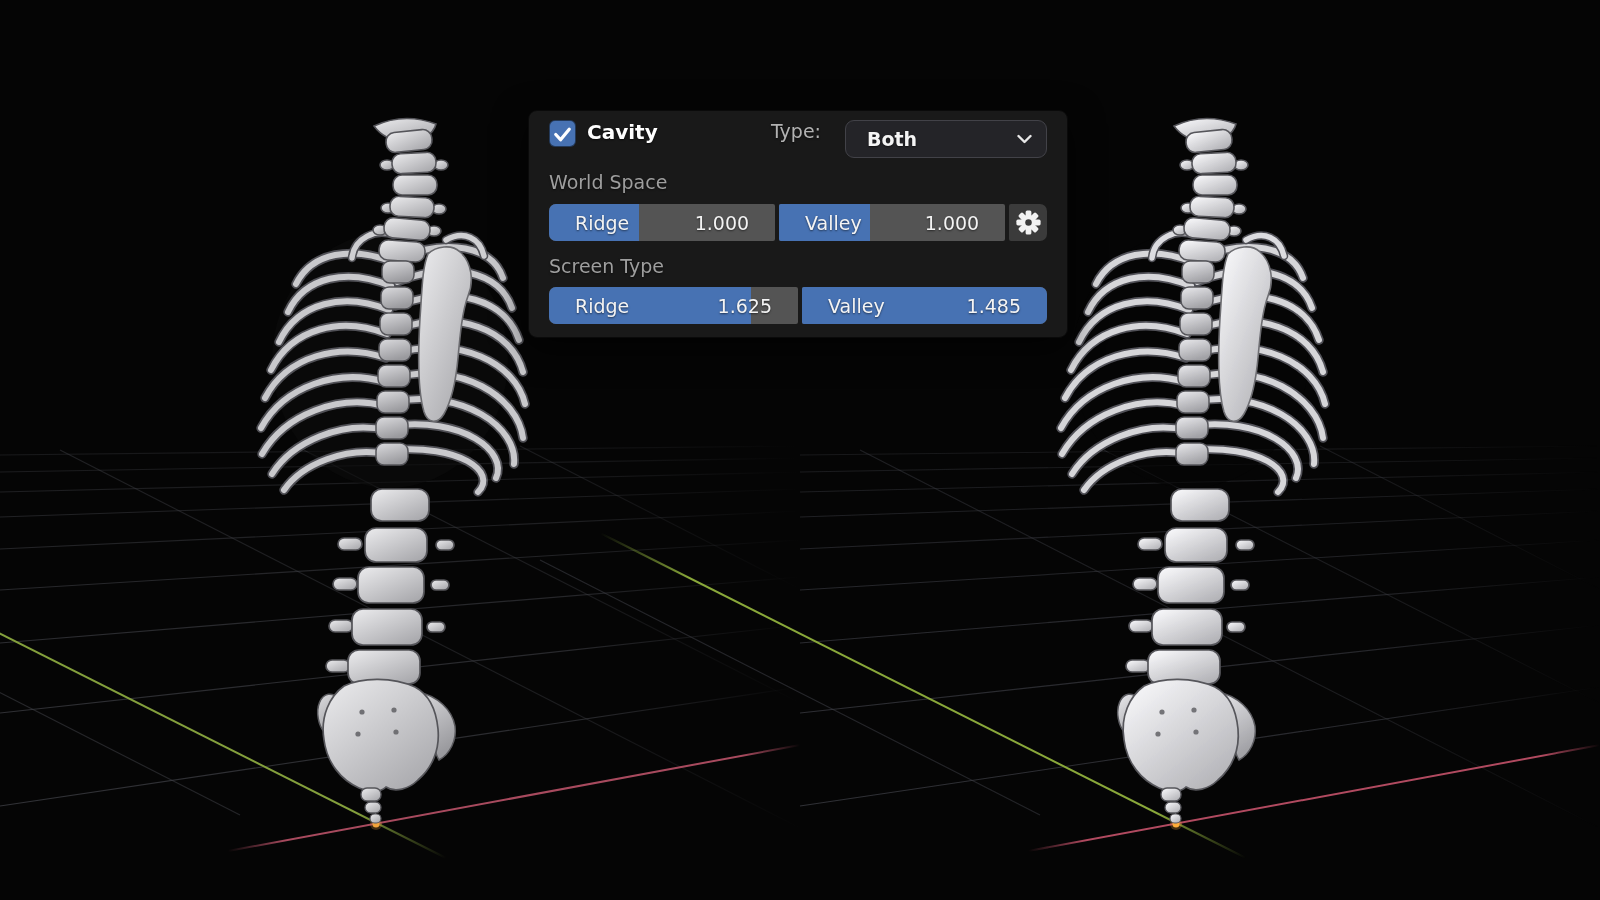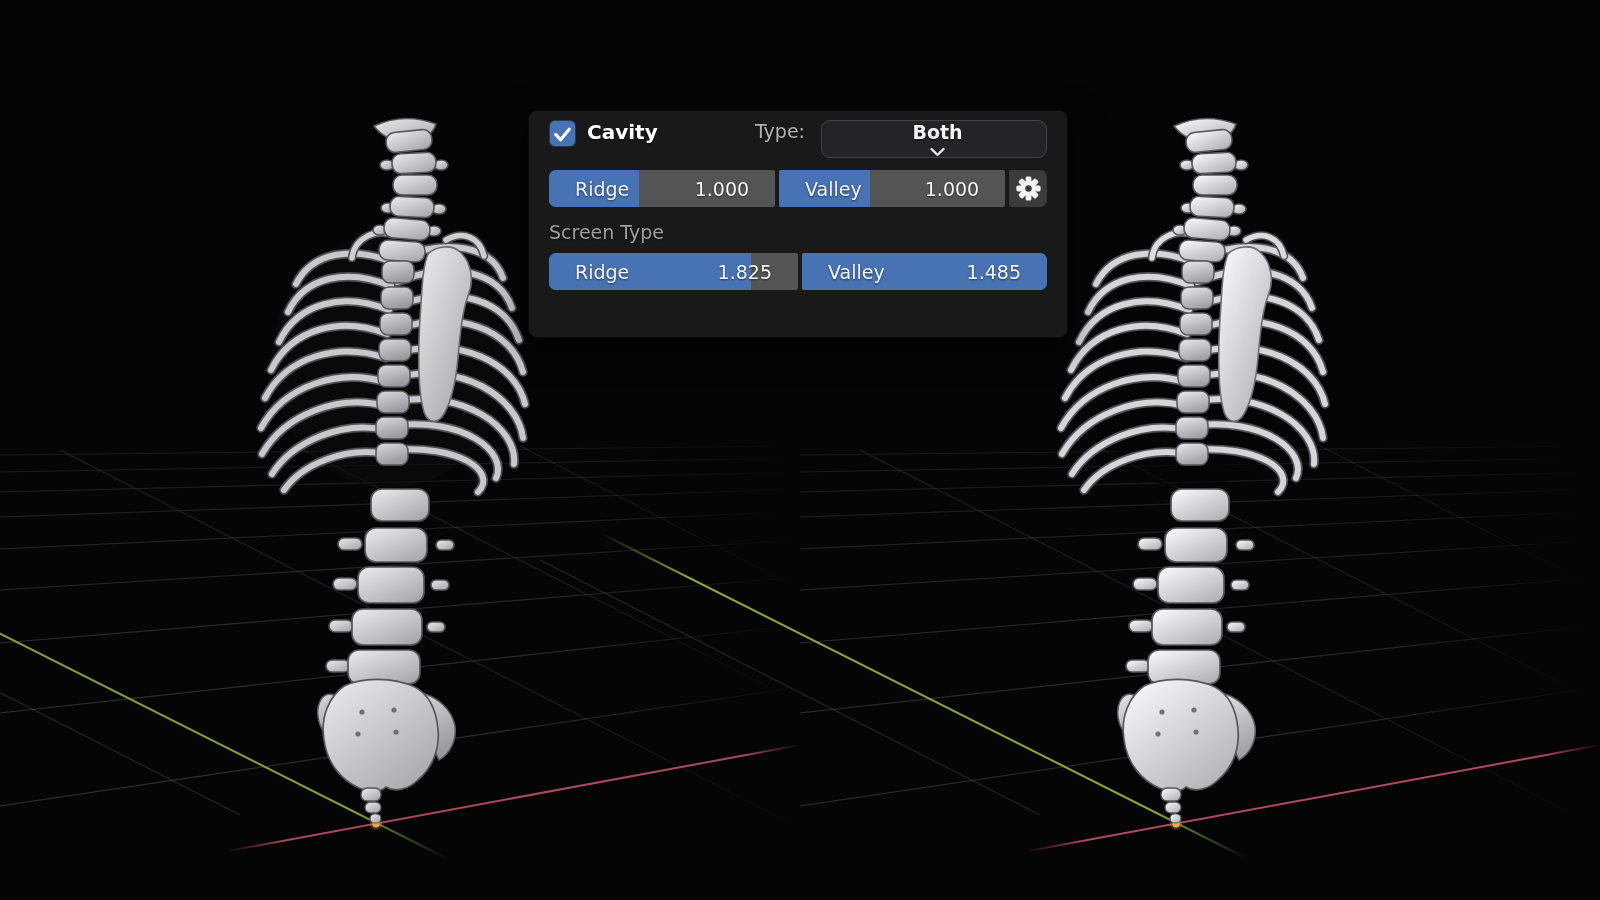--- a/index.html
+++ b/index.html
@@ -19,27 +19,26 @@
     color:#f2f2f2;
   }
   .row1 { display:flex; align-items:flex-start; height:40px; }
   .checkbox {
     width:27px; height:27px; border-radius:6px; flex:0 0 auto;
     display:flex; align-items:center; justify-content:center;
     border:1px solid rgba(0,0,0,.5); cursor:default;
   }
   .cavity-label { margin-left:11px; font-size:20px; font-weight:600; color:#ffffff;
                   text-shadow:0 1px 2px rgba(0,0,0,.6); }
-  .type-label { margin-left:auto; margin-right:16px; font-size:19px; color:#b2b2b2;
+  .type-label { margin-left:auto; margin-right:24px; font-size:19px; color:#b2b2b2;
                 text-shadow:0 1px 2px rgba(0,0,0,.5); }
   .dropdown {
-    width:226px; height:38px; background:#242428; border:1px solid #424248;
+    width:202px; height:38px; background:#242428; border:1px solid #424248;
     border-radius:9px; display:flex; align-items:center; padding:0 14px 0 21px;
     cursor:default;
-    flex-direction:column;
   }
   .dropdown .dd-value { font-size:19px; font-weight:600; color:#f4f4f4; flex:1;
                         text-shadow:0 1px 2px rgba(0,0,0,.6); }
   .sec-label { display:block; margin-top:10px; font-size:19px; line-height:24px;
                color:#9e9e9e; text-shadow:0 1px 2px rgba(0,0,0,.5); }
   .slider-row { display:flex; margin-top:10px; height:37px;border-radius:18px; }
   .slider {
     position:relative; height:37px; background:#545454; overflow:hidden;
     display:flex; align-items:center; justify-content:space-between;
     padding:0 26px; cursor:default;
@@ -263,20 +262,21 @@
       <span class="type-label">Type:</span>
 
       <div class="dropdown">
         <span class="dd-value">Both</span>
         <svg width="15" height="10" viewBox="0 0 15 10">
           <polyline points="1.5,2 7.5,8 13.5,2" fill="none" stroke="#e8e8e8" stroke-width="2.4" stroke-linecap="round" stroke-linejoin="round"></polyline>
         </svg>
       </div>
     </div>
 
+    <span class="sec-label">World Space</span>
 
     <div class="slider-row">
       <div class="slider s-ridge-ws">
         <div class="fill" style="background: rgb(71, 114, 179); width: 40%;"></div>
         <span>Ridge</span>
         <span>1.000</span>
       </div>
       <div class="slider s-valley-ws">
         <div class="fill" style="background: rgb(71, 114, 179); width: 40%;"></div>
         <span>Valley</span>
@@ -299,21 +299,21 @@
         </svg>
       </button>
     </div>
 
     <span class="sec-label" style="margin-top:13px;">Screen Type</span>
 
     <div class="slider-row" style="margin-top:9px;">
       <div class="slider s-ridge-ss">
         <div class="fill" style="background: rgb(71, 114, 179); width: 81.25%;"></div>
         <span>Ridge</span>
-        <span>1.825</span>
+        <span>1.625</span>
       </div>
       <div class="slider s-valley-ss">
         <div class="fill" style="background: rgb(71, 114, 179); width: 100%;"></div>
         <span>Valley</span>
         <span>1.485</span>
       </div>
     </div>
 
   </div>
 </div>

